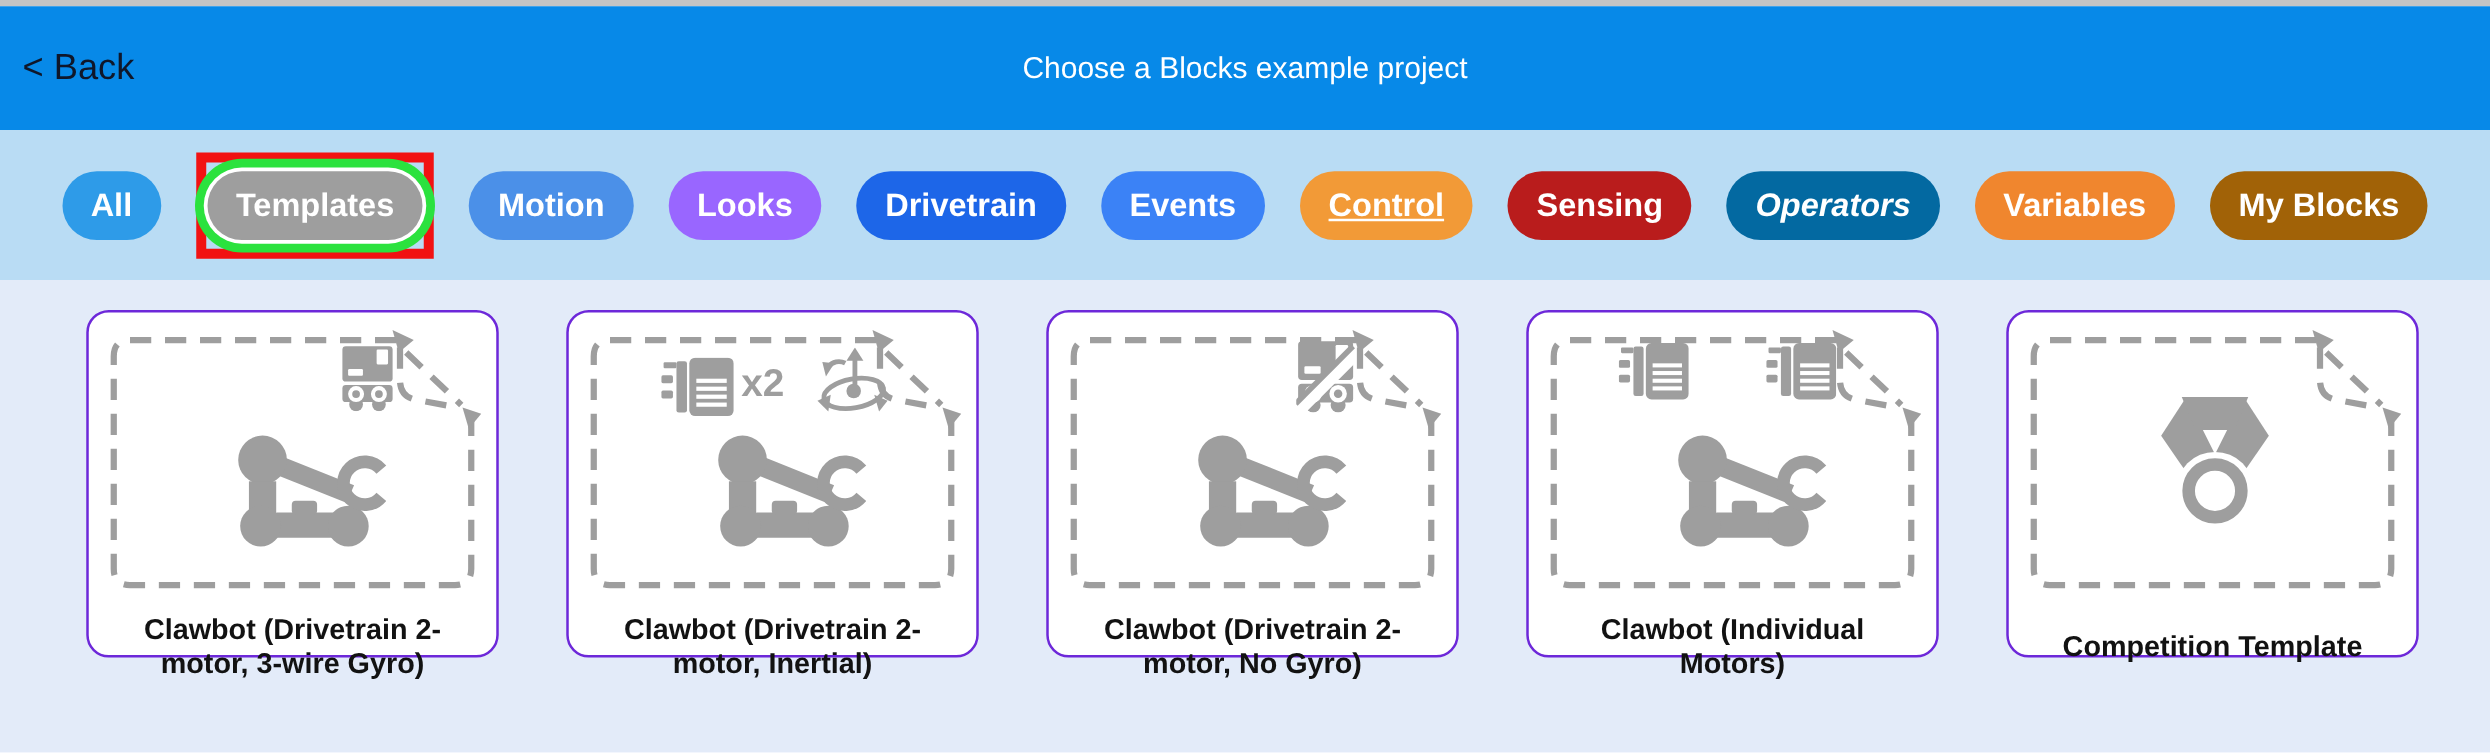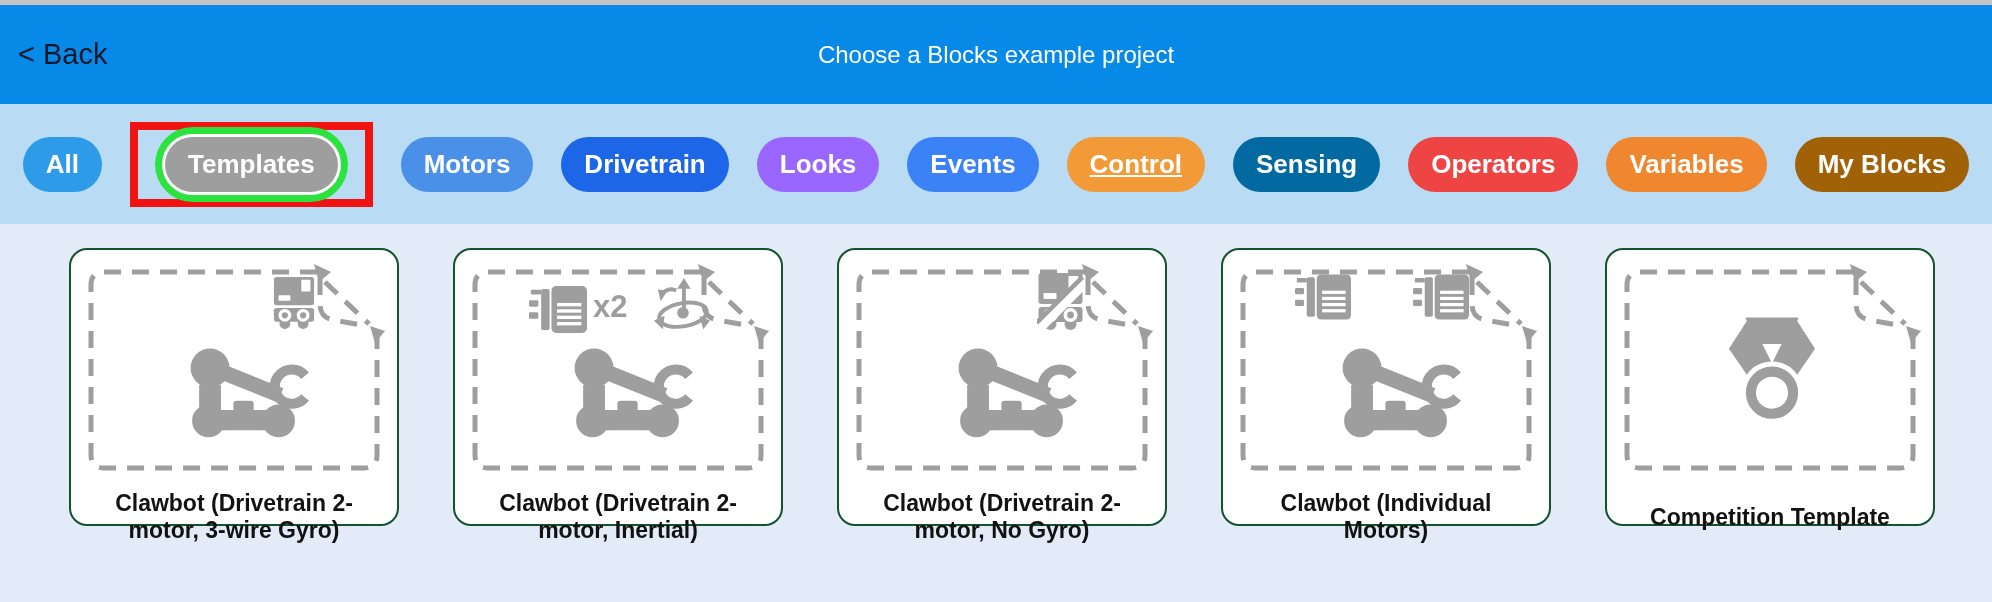--- a/index.html
+++ b/index.html
@@ -5,23 +5,23 @@
   html,body{margin:0;padding:0;background:#fff;}
   .screen{width:1992px;height:602px;overflow:hidden;position:relative;font-family:"Liberation Sans",sans-serif;}
   .top-strip{height:5px;width:100%;}
   header{height:99px;position:relative;display:flex;align-items:center;}
   .back-btn{position:absolute;left:18px;top:0;height:100%;display:flex;align-items:center;
     background:none;border:none;color:#0f172a;font-size:29px;font-family:inherit;cursor:pointer;padding:0;}
   .page-title{width:100%;text-align:center;color:#fff;font-size:24px;font-weight:400;}
   .filters{height:120px;display:flex;align-items:center;justify-content:center;gap:28px;}
   .pill{height:55px;padding:0 23px;border-radius:28px;color:#fff;font-size:26px;font-weight:bold;
     display:flex;align-items:center;white-space:nowrap;cursor:pointer;}
-  .red-annotation{border:8px solid #f00;padding:7px 27px;display:flex;align-items:center;}
+  .red-annotation{border:8px solid #f00;padding:7px 1px;display:flex;align-items:center;}
   .cards{height:378px;display:flex;justify-content:center;gap:42px;padding-top:24px;box-sizing:border-box;}
-  .card{width:330px;height:278px;background:#fff;border:2px solid #14532d;border-radius:18px;
+  .card{width:330px;height:278px;background:#fff;border:2px solid #6d28d9;border-radius:18px;
     position:relative;box-sizing:border-box;cursor:pointer;margin-left:12px;}
   .preview{position:absolute;left:12px;top:14px;width:302px;height:212px;}
   .preview>svg.tpl-border{position:absolute;left:0;top:0;width:100%;height:100%;}
   .abs{position:absolute;}
   .abs svg{width:100%;height:100%;display:block;}
   .x2{font-weight:bold;font-size:31px;line-height:1;}
   .card-label{position:absolute;left:14px;right:14px;top:236px;height:62px;display:flex;
     align-items:center;justify-content:center;text-align:center;font-weight:bold;font-size:23px;
     line-height:27px;color:#121212;}
 </style>
@@ -32,27 +32,27 @@
   <div class="top-strip" style="background: rgb(196, 196, 196);"></div>
   <header style="background: rgb(7, 137, 232);">
     <button class="back-btn">&lt; Back</button>
     <div class="page-title" style="color: rgb(255, 255, 255);">Choose a Blocks example project</div>
   </header>
   <nav class="filters" id="filters" style="background: rgb(185, 220, 244);">
       <div class="pill" style="background: rgb(46, 155, 232);">All</div>
       <div class="red-annotation" style="border-color: rgb(241, 18, 18);">
         <div class="pill" style="background: rgb(158, 158, 158); box-shadow: rgb(255, 255, 255) 0px 0px 0px 3px, rgb(43, 226, 62) 0px 0px 0px 10px;">Templates</div>
       </div>
-      <div class="pill" style="background: rgb(75, 144, 232);">Motors</div>
+      <div class="pill" style="background: rgb(75, 144, 232);">Motion</div>
+      <div class="pill" style="background: rgb(153, 102, 255);">Looks</div>
       <div class="pill" style="background: rgb(29, 102, 232);">Drivetrain</div>
-      <div class="pill" style="background: rgb(153, 102, 255);">Looks</div>
       <div class="pill" style="background: #3b82f6;">Events</div>
       <div class="pill" style="background: rgb(242, 154, 55); text-decoration: underline;">Control</div>
-      <div class="pill" style="background: #0369a1;">Sensing</div>
-      <div class="pill" style="background: #ef4444;">Operators</div>
+      <div class="pill" style="background: #b91c1c;">Sensing</div>
+      <div class="pill" style="background: #0369a1; font-style: italic;">Operators</div>
       <div class="pill" style="background: rgb(240, 134, 46);">Variables</div>
       <div class="pill" style="background: #a16207;">My Blocks</div>
     </nav>
   <main class="cards" id="cards" style="background: rgb(227, 235, 249);">
       <div class="card">
         <div class="preview">
           <svg class="tpl-border" viewBox="0 0 302 212" preserveAspectRatio="none">
             <g stroke="#9E9E9E" stroke-width="5" fill="none" stroke-dasharray="17 11">
               <path d="M 234 8 H 21 Q 8 8 8 21 V 191 Q 8 204 21 204 H 281 Q 294 204 294 191 V 72"></path>
               <path d="M 242 18 L 286 60"></path>

